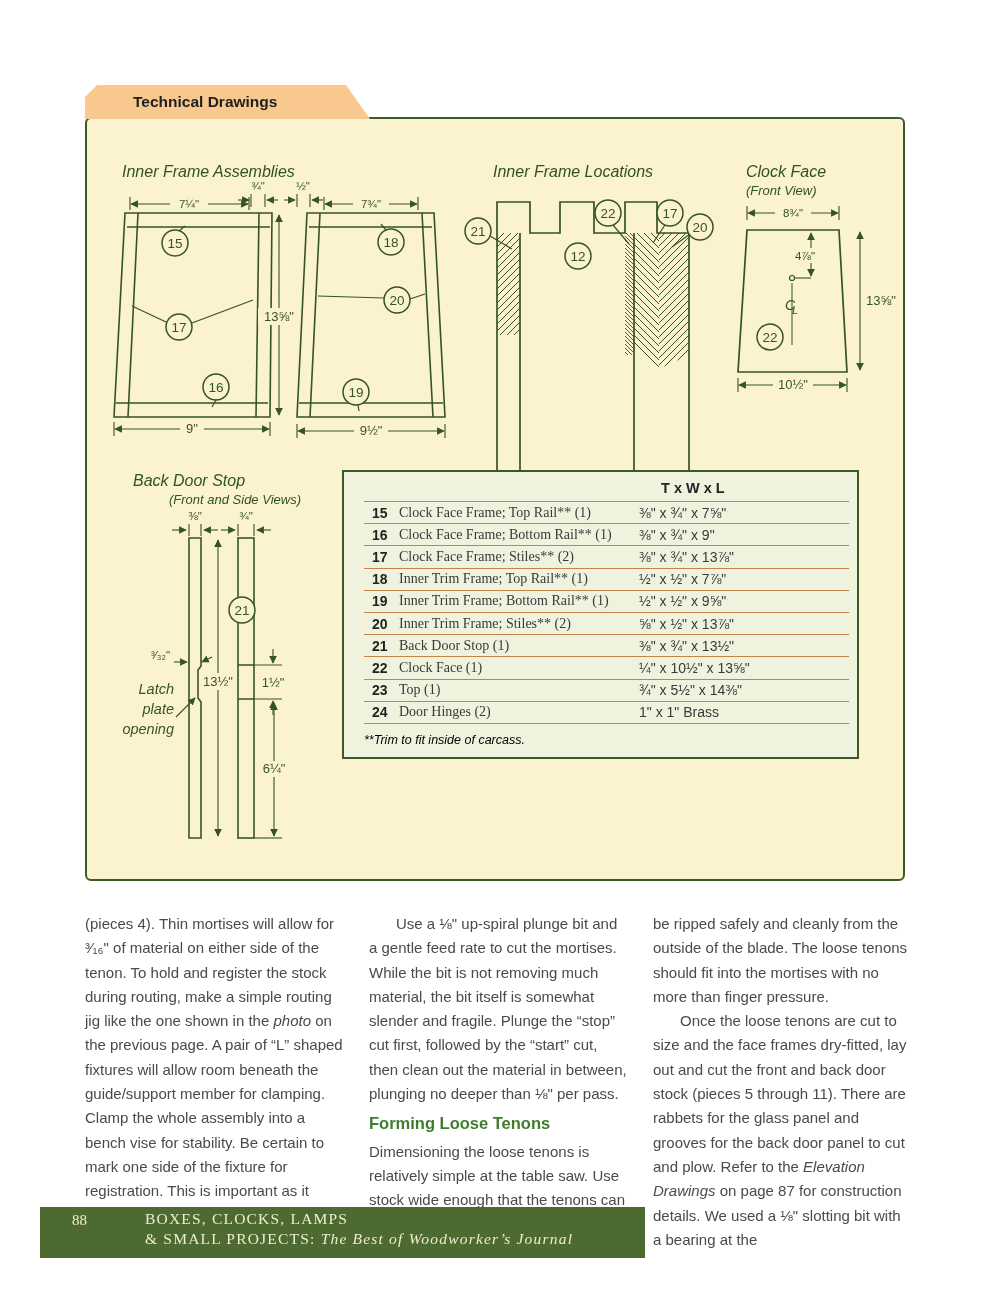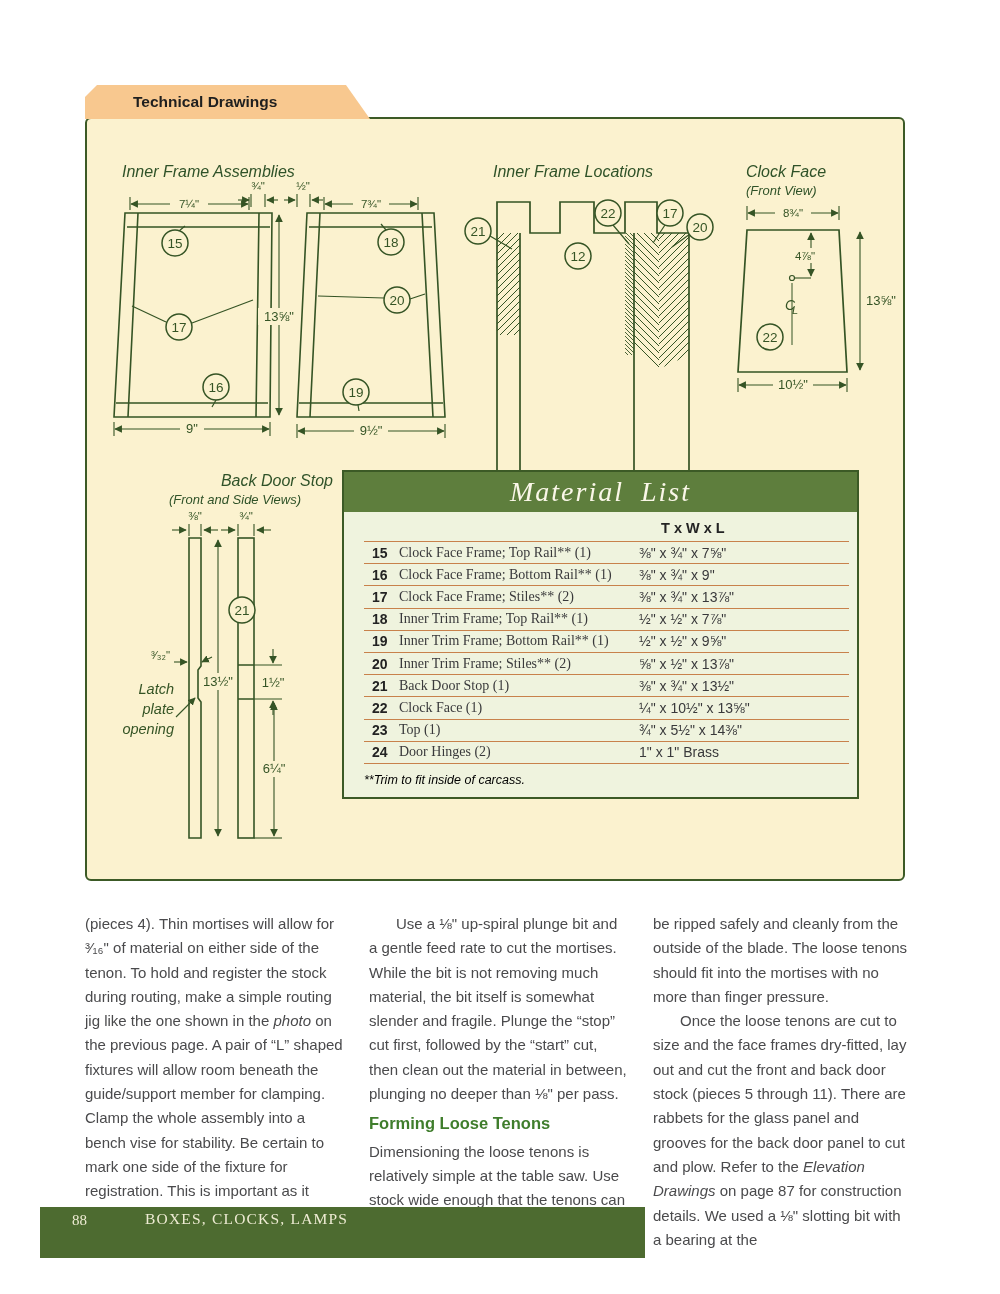--- a/index.html
+++ b/index.html
@@ -70,21 +70,21 @@
   <div class="tab">
     <div class="tab-label">Technical Drawings</div>
   </div>
 
   <div class="panel">
 
     <div class="dtitle" style="left:35px;top:44px">Inner Frame Assemblies</div>
     <div class="dtitle" style="left:406px;top:44px">Inner Frame Locations</div>
     <div class="dtitle" style="left:659px;top:44px">Clock Face</div>
     <div class="dsub" style="left:659px;top:64px">(Front View)</div>
-    <div class="dtitle" style="left:46px;top:353px;width:200px;text-align:right">Back Door Stop</div>
+    <div class="dtitle" style="left:46px;top:353px;width:200px;text-align:left">Back Door Stop</div>
     <div class="dsub" style="left:48px;top:373px;width:200px;text-align:center">(Front and Side Views)</div>
 
     <svg style="left:5px;top:58px" width="380" height="270" viewBox="0 0 380 270">
       <defs>
         <marker id="arA" viewBox="0 0 10 10" refX="9" refY="5" markerWidth="7" markerHeight="7" orient="auto-start-reverse">
           <path d="M0,0 L10,5 L0,10 z" fill="#355425"></path>
         </marker>
       </defs>
       <g stroke="#355425" stroke-width="1.6" fill="none">
         <path d="M33,36 L180,36 L178,240 L22,240 Z"></path>
@@ -263,23 +263,20 @@
         <text x="72" y="207" text-anchor="end">plate</text>
         <text x="72" y="227" text-anchor="end">opening</text>
       </g>
       <g>
         <circle cx="140" cy="103" r="13" fill="#FBF2CF" stroke="#355425" stroke-width="1.5"></circle>
         <text class="callout-t" x="140" y="107.5" text-anchor="middle">21</text>
       </g>
     </svg>
 
     <div class="ml">
-      <div class="ml-header">
-        <span>Material List</span>
-      </div>
       <div class="ml-body">
         <div class="ml-colhead">T x W x L</div>
         <div class="ml-rows">
   <div class="ml-row">
     <span class="ml-num">15</span>
     <span class="ml-desc">Clock Face Frame; Top Rail** (1)</span>
     <span class="ml-size">⅜" x ¾" x 7⅝"</span>
   </div>
 
   <div class="ml-row">
@@ -353,16 +350,17 @@
     <div class="col">
       <p>be ripped safely and cleanly from the outside of the blade. The loose tenons should fit into the mortises with no more than finger pressure.</p>
       <p class="indent"><span>Once the loose tenons are cut to size and the face frames dry-fitted, lay out and cut the front and back door stock (pieces 5 through 11). There are rabbets for the glass panel and grooves for the back door panel to cut and plow. Refer to the </span><i>Elevation Drawings</i><span> on page 87 for construction details. We used a ⅛" slotting bit with a bearing at the</span></p>
     </div>
   </div>
 
   <div class="footer">
     <div class="pageno">88</div>
     <div class="booktitle">
       <div>BOXES, CLOCKS, LAMPS</div>
+      <div><span>&amp; SMALL PROJECTS: </span><i>The Best of Woodworker’s Journal</i></div>
     </div>
   </div>
 
 </div>
 
 </body></html>

